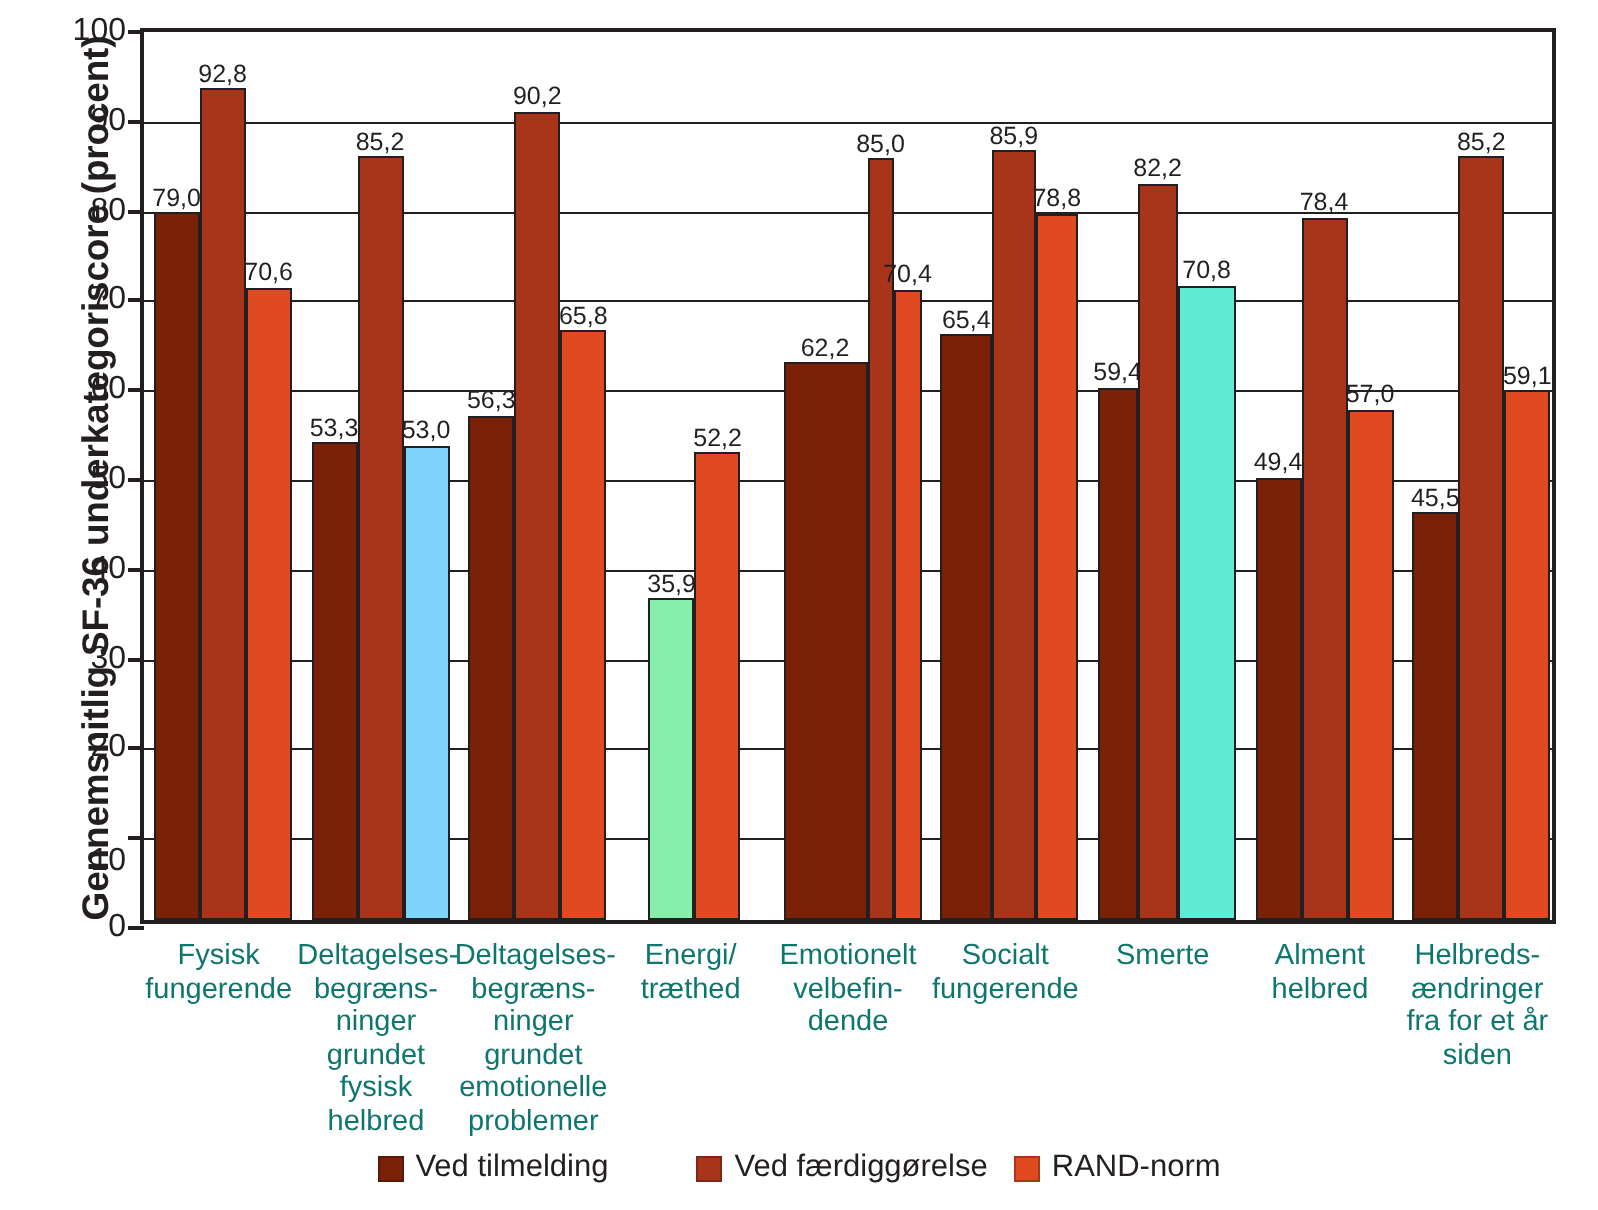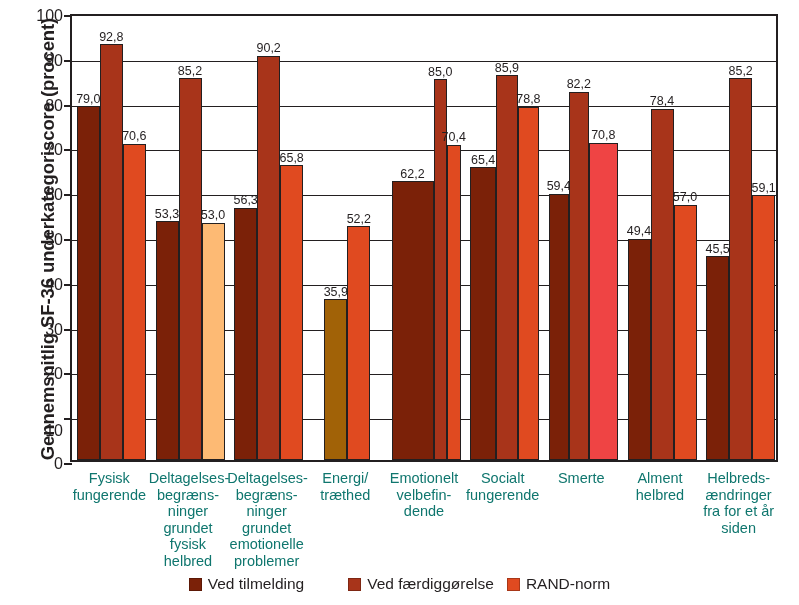--- a/index.html
+++ b/index.html
@@ -179,37 +179,37 @@
             <span class="vlabel">70,6</span>
           </div>
         </div>
         <div class="group" style="left: 83.5px; width: 69px;">
           <div class="bar" title="Ved tilmelding: 53,3" style="height: 238.784px; background: rgb(123, 33, 8);">
             <span class="vlabel">53,3</span>
           </div>
           <div class="bar" title="Ved færdiggørelse: 85,2" style="height: 381.696px; background: rgb(168, 52, 26);">
             <span class="vlabel">85,2</span>
           </div>
-          <div class="bar" title="RAND-norm: 53,0" style="height: 237.44px; background: #fdba74;">
+          <div class="bar" title="RAND-norm: 53,0" style="height: 237.44px; background: #7dd3fc;">
             <span class="vlabel">53,0</span>
           </div>
         </div>
         <div class="group" style="left: 162.167px; width: 69px;">
           <div class="bar" title="Ved tilmelding: 56,3" style="height: 252.224px; background: rgb(123, 33, 8);">
             <span class="vlabel">56,3</span>
           </div>
           <div class="bar" title="Ved færdiggørelse: 90,2" style="height: 404.096px; background: rgb(168, 52, 26);">
             <span class="vlabel">90,2</span>
           </div>
           <div class="bar" title="RAND-norm: 65,8" style="height: 294.784px; background: rgb(224, 74, 32);">
             <span class="vlabel">65,8</span>
           </div>
         </div>
         <div class="group" style="left: 240.833px; width: 69px;">
-          <div class="bar" title="Ved tilmelding: 35,9" style="height: 160.832px; background: #a16207;">
+          <div class="bar" title="Ved tilmelding: 35,9" style="height: 160.832px; background: #86efac;">
             <span class="vlabel">35,9</span>
           </div>
           <div class="bar" title="RAND-norm: 52,2" style="height: 233.856px; background: rgb(224, 74, 32);">
             <span class="vlabel">52,2</span>
           </div>
         </div>
         <div class="group" style="left: 319.5px; width: 69px;">
           <div class="bar" title="Ved tilmelding: 62,2" style="height: 278.656px; background: rgb(123, 33, 8); padding-left: 40px;">
             <span class="vlabel">62,2</span>
           </div>
@@ -231,21 +231,21 @@
             <span class="vlabel">78,8</span>
           </div>
         </div>
         <div class="group" style="left: 476.833px; width: 69px;">
           <div class="bar" title="Ved tilmelding: 59,4" style="height: 266.112px; background: rgb(123, 33, 8);">
             <span class="vlabel">59,4</span>
           </div>
           <div class="bar" title="Ved færdiggørelse: 82,2" style="height: 368.256px; background: rgb(168, 52, 26);">
             <span class="vlabel">82,2</span>
           </div>
-          <div class="bar" title="RAND-norm: 70,8" style="height: 317.184px; background: #ef4444; padding-left: 27px;">
+          <div class="bar" title="RAND-norm: 70,8" style="height: 317.184px; background: #5eead4; padding-left: 27px;">
             <span class="vlabel">70,8</span>
           </div>
         </div>
         <div class="group" style="left: 555.5px; width: 69px;">
           <div class="bar" title="Ved tilmelding: 49,4" style="height: 221.312px; background: rgb(123, 33, 8); text-decoration: underline;">
             <span class="vlabel">49,4</span>
           </div>
           <div class="bar" title="Ved færdiggørelse: 78,4" style="height: 351.232px; background: rgb(168, 52, 26);">
             <span class="vlabel">78,4</span>
           </div>

